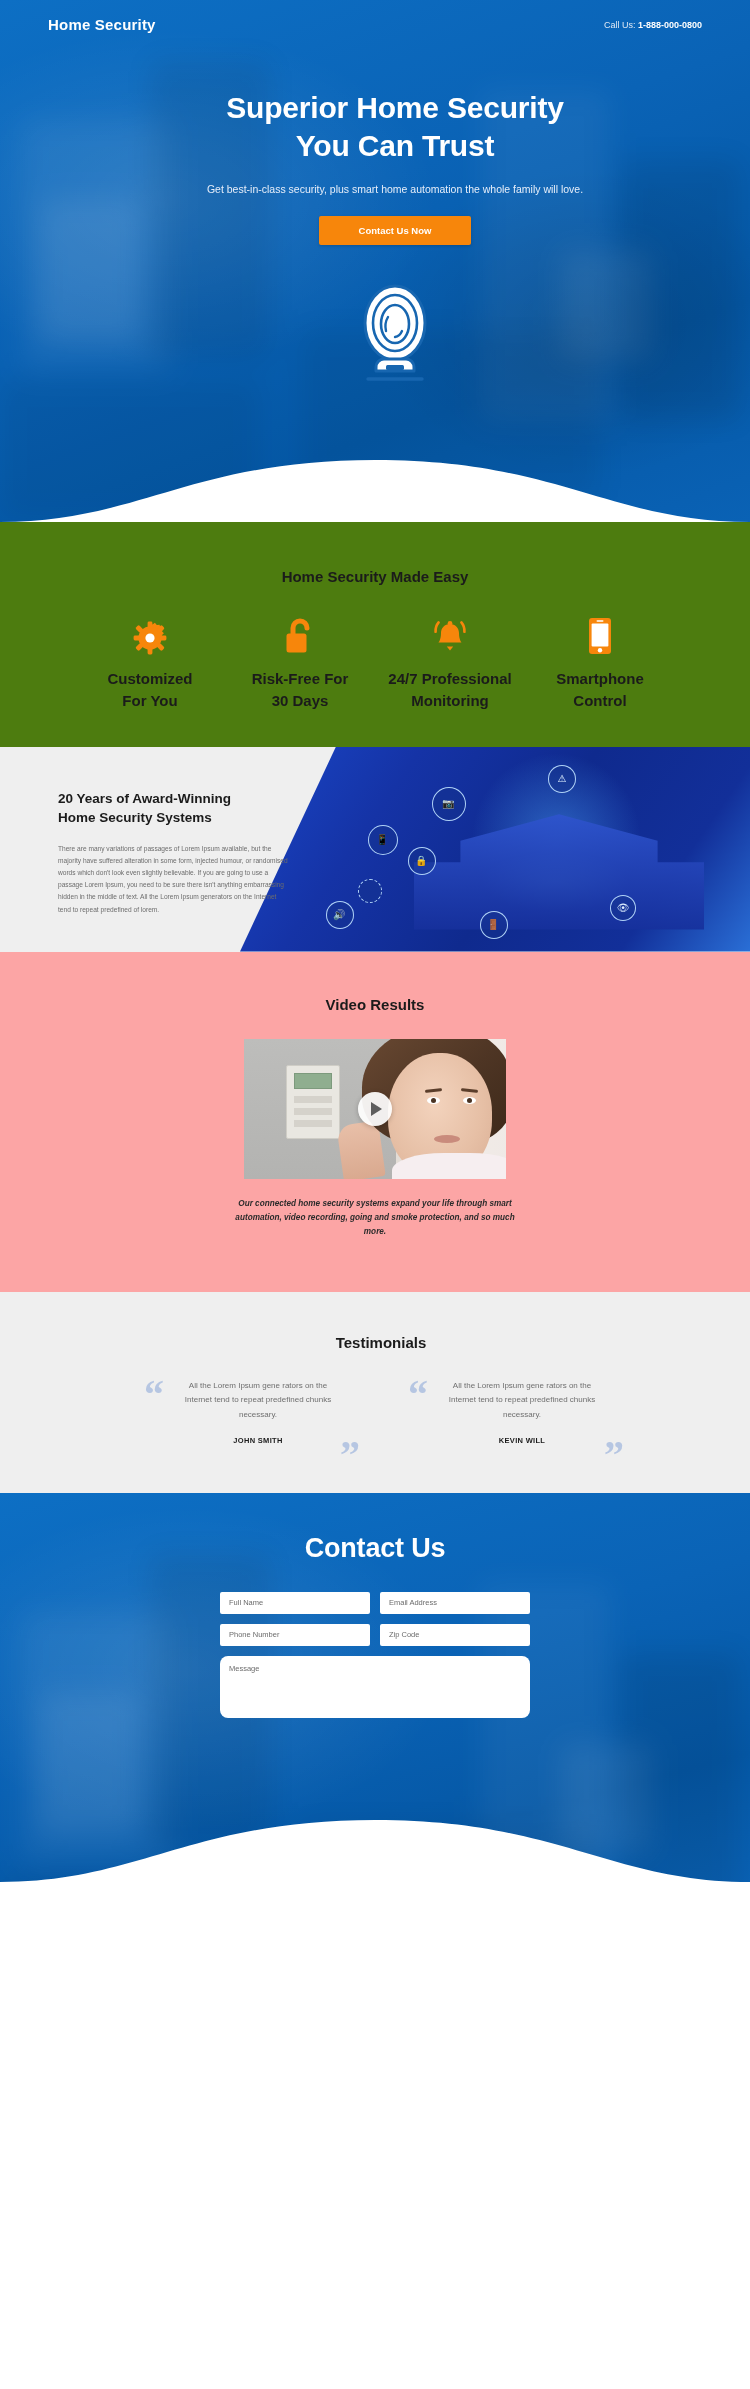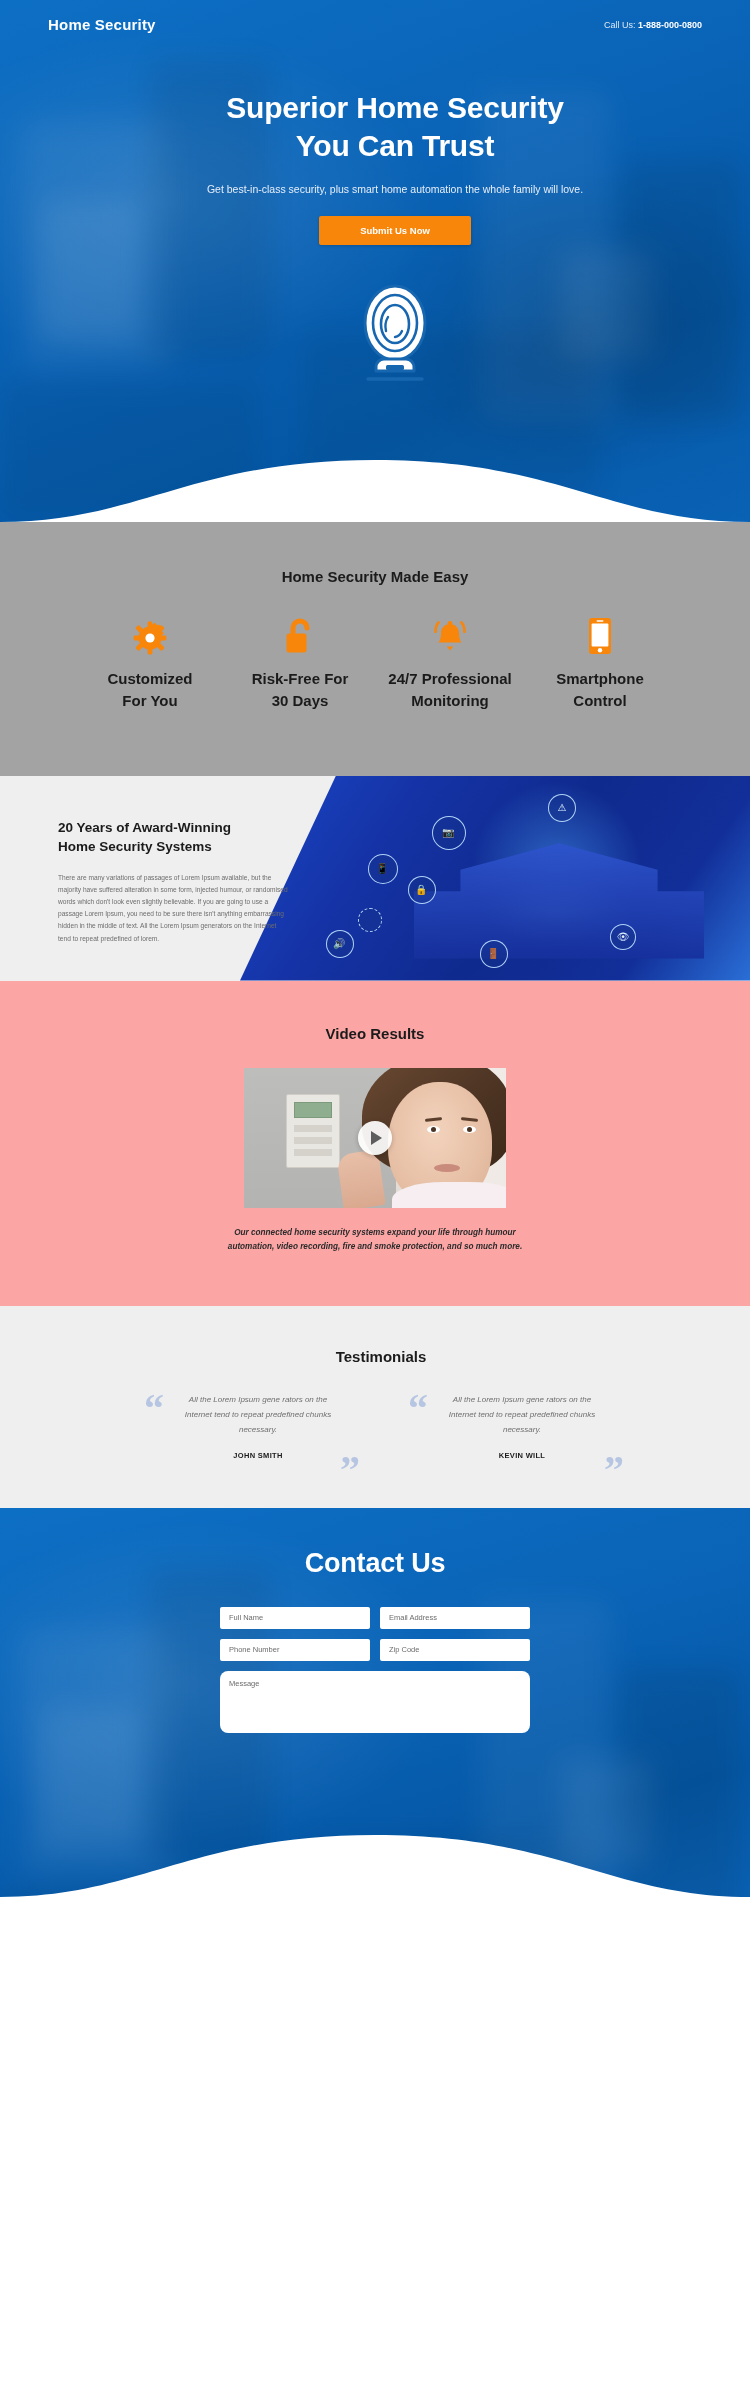--- a/index.html
+++ b/index.html
@@ -61,21 +61,21 @@
     box-shadow: 0 1px 3px rgba(0,0,0,.18);
   }
 
   
   .cam-wrap { position: relative; z-index: 6; text-align: center; margin-top: 34px; }
 
   
   .wave-bottom { position: absolute; left: 0; bottom: -2px; width: 750px; z-index: 4; }
 
   
-  .features { background: #a3a3a3; padding: 46px 0 64px 0; }
+  .features { background: #4d7c0f; padding: 46px 0 35px 0; }
   .sec-title {
     text-align: center; color: #1b1b1b; font-size: 15px; font-weight: bold;
   }
   .feat-row { display: flex; justify-content: center; margin-top: 28px; }
   .feat { width: 150px; text-align: center; padding: 0 8px; }
   .feat-ico { height: 42px; display: flex; align-items: flex-end; justify-content: center; }
   .feat-label {
     margin-top: 13px; font-size: 15px; font-weight: bold; color: #1b1b1b; line-height: 1.45;
   }
 
@@ -167,21 +167,21 @@
   .testi-row { display: flex; justify-content: center; margin-top: 28px; gap: 54px; }
   .testi-card { position: relative; width: 210px; }
   .q-open, .q-close {
     position: absolute; color: #b6c6e2; font-size: 40px; line-height: 1;
     font-family: "Liberation Serif", serif; font-weight: bold;
   }
   .q-open { left: 0; top: -4px; }
   .q-close { right: -6px; bottom: -30px; }
   .testi-text {
     margin-left: 40px; width: 148px; text-align: center;
-    font-size: 8px; color: #6f6f6f; line-height: 1.85; font-style: italic;
+    font-size: 8px; color: #6f6f6f; line-height: 1.85;
   }
   .testi-name {
     margin-left: 40px; width: 148px; text-align: center;
     margin-top: 13px; font-size: 7.5px; font-weight: bold; color: #1b1b1b; letter-spacing: .3px;
   }
 
   
   .contact {
     position: relative; width: 750px; height: 390px; overflow: hidden;
     background:
@@ -245,21 +245,21 @@
         <b>1-888-000-0800</b>
       </div>
     </div>
 
     <div class="hero-inner">
       <h1 class="hero-title">
         <span>Superior Home Security</span><br>
         <span>You Can Trust</span>
       </h1>
       <p class="hero-sub">Get best-in-class security, plus smart home automation the whole family will love.</p>
-      <button class="btn-orange">Submit Us Now</button>
+      <button class="btn-orange">Contact Us Now</button>
 
       <div class="cam-wrap">
         <svg width="110" height="110" viewBox="0 0 110 110" aria-hidden="true">
           <ellipse cx="55" cy="44" rx="30" ry="37" fill="#ffffff"></ellipse>
           <ellipse cx="55" cy="44" rx="30" ry="37" fill="none" stroke="#1766b0" stroke-width="3"></ellipse>
           <ellipse cx="55" cy="44" rx="22" ry="28" fill="none" stroke="#1766b0" stroke-width="2.6"></ellipse>
           <ellipse cx="55" cy="45" rx="14" ry="19" fill="none" stroke="#1766b0" stroke-width="2.6"></ellipse>
           <path d="M48 38 a11 15 0 0 0 -2 14" fill="none" stroke="#1766b0" stroke-width="2.4" stroke-linecap="round"></path>
           <path d="M62 52 a9 12 0 0 1 -7 6" fill="none" stroke="#1766b0" stroke-width="2.4" stroke-linecap="round"></path>
           <path d="M44 80 h22 a8 8 0 0 1 8 8 v4 h-38 v-4 a8 8 0 0 1 8 -8 z" fill="#ffffff" stroke="#1766b0" stroke-width="3" stroke-linejoin="round"></path>
@@ -389,21 +389,21 @@
             <i></i>
           </span>
         <span class="vid-eye" style="right:36px; top:62px;">
             <i></i>
           </span>
         <span class="vid-lips"></span>
         <div class="vid-shirt"></div>
       </div>
       <div class="play"></div>
     </div>
-    <p class="video-cap">Our connected home security systems expand your life through humour automation, video recording, fire and smoke protection, and so much more.</p>
+    <p class="video-cap">Our connected home security systems expand your life through smart automation, video recording, going and smoke protection, and so much more.</p>
   </section>
 
   <section class="testi">
     <h2 class="sec-title">Testimonials</h2>
     <div class="testi-row">
 
       <div class="testi-card">
         <span class="q-open">“</span>
         <p class="testi-text">All the Lorem Ipsum gene rators on the Internet tend to repeat predefined chunks necessary.</p>
         <div class="testi-name">JOHN SMITH</div>

